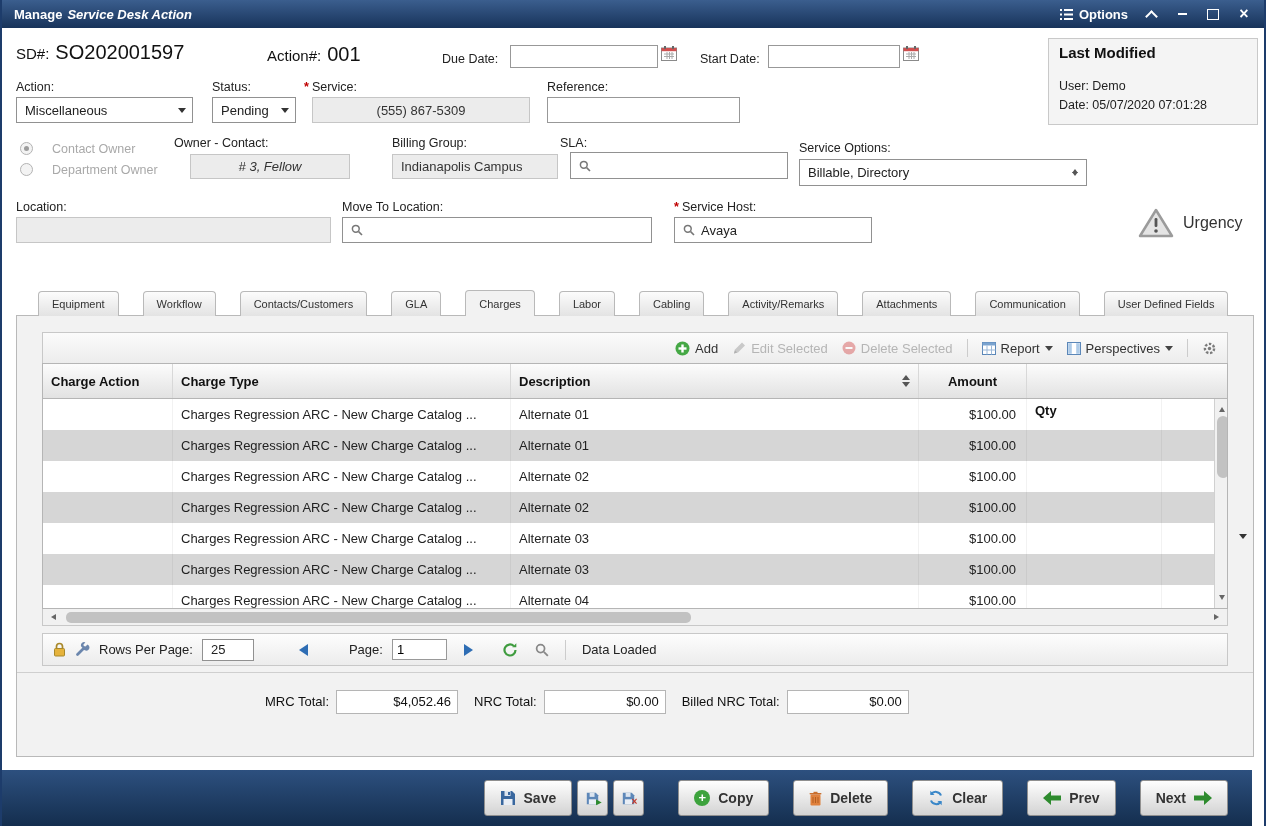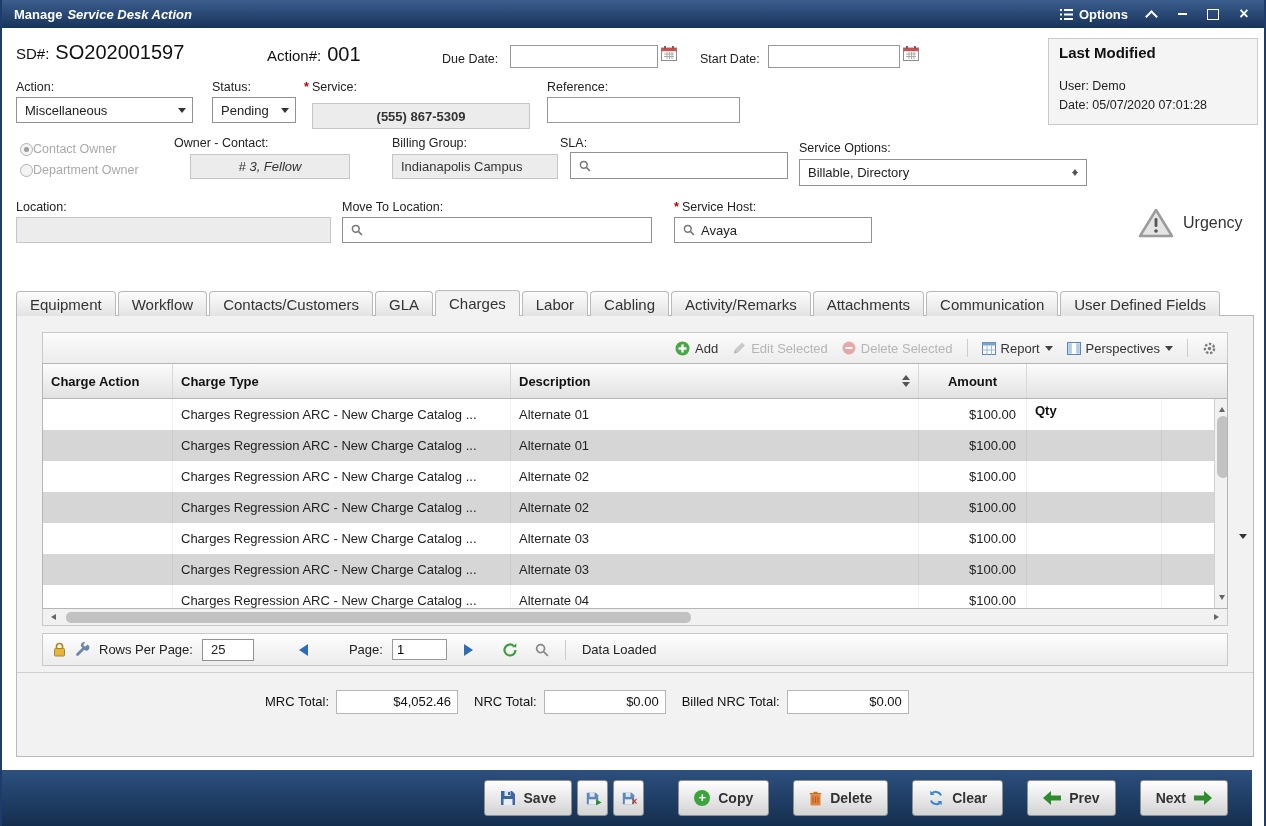--- a/index.html
+++ b/index.html
@@ -50,33 +50,33 @@
          border:3.5px solid transparent; border-top:4.5px solid #555; }
 
   .ro { position:absolute; background:#ececec; border:1px solid #c6c6c6; display:flex; align-items:center;
         font-size:13px; color:#333; padding:0 8px; }
   .ro.center { justify-content:center; }
 
   .search { position:absolute; background:#fff; border:1px solid #919191; display:flex; align-items:center;
             padding:0 8px; gap:6px; font-size:13px; color:#222; cursor:text; }
 
   .radio-group { position:absolute; left:18px; top:114px; display:flex; flex-direction:column; gap:7px; }
-  .radio-row { display:flex; align-items:center; gap:0; font-size:12.5px; color:#a9a9a9; }
+  .radio-row { display:flex; align-items:flex-start; gap:19px; font-size:12.5px; color:#a9a9a9; }
   .rb { width:13px; height:13px; border-radius:50%; border:1px solid #b3b3b3; background:#f3f3f3; position:relative; }
   .rb.on::after { content:""; position:absolute; inset:3px; border-radius:50%; background:#9c9c9c; }
 
   .urgency { position:absolute; left:1136px; top:180px; display:flex; align-items:center; gap:9px;
              font-size:16px; color:#333; }
 
   
   .tabbar { position:absolute; left:14px; top:262px; right:14px; display:flex; gap:2px;
             align-items:flex-end; z-index:2; }
-  .tab { height:25px; display:flex; align-items:center; padding:12px 13px; font-size:15px; color:#333;
+  .tab { height:25px; display:flex; align-items:center; padding:12px 13px; font-size:11px; color:#333;
          background:linear-gradient(#fcfcfc,#e3e3e3); border:1px solid #b9b9b9; border-bottom:none;
-         border-radius:4px 4px 0 0; cursor:pointer; white-space:nowrap; }
+         border-radius:4px 4px 0 0; cursor:pointer; white-space:nowrap;margin-left:22px; }
   .tab.active { background:#f2f2f2; height:26px; position:relative; z-index:4; box-shadow:0 2px 0 #f2f2f2; }
 
   .panel { position:absolute; left:14px; top:287px; width:1238px; height:442px;
            background:#f2f2f2; border:1px solid #b9b9b9; }
   .gridwrap { margin:16px 25px 0; }
 
   .toolbar { height:31px; background:linear-gradient(#fbfbfb,#ececec); border:1px solid #c8c8c8;
              border-bottom:none; display:flex; align-items:center; justify-content:flex-end; gap:14px;
              padding:8px 10px; font-size:13px; }
   .tbtn { display:flex; align-items:center; gap:5px; color:#333; cursor:pointer; white-space:nowrap; }
@@ -242,21 +242,21 @@
 
     <span class="field-label" style="left:14px;top:52px;">Action:</span>
     <div class="sel caret" style="left:14px;top:69px;width:177px;height:26px;">
       <span>Miscellaneous</span>
     </div>
     <span class="field-label" style="left:210px;top:52px;">Status:</span>
     <div class="sel caret" style="left:210px;top:69px;width:84px;height:26px;">
       <span>Pending</span>
     </div>
     <span class="field-label" style="left:302px;top:52px;"><span class="req-star">*</span><span>Service:</span></span>
-    <div class="ro center" style="left:310px;top:75px;width:218px;height:26px;font-weight:bold;">
+    <div class="ro center" style="left:310px;top:69px;width:218px;height:26px;">
       <span>(555) 867-5309</span>
     </div>
     <span class="field-label" style="left:545px;top:52px;">Reference:</span>
     <input class="ti" style="left: 545px; top: 69px; width: 193px; height: 26px;" value="">
 
     <div class="radio-group">
       <div class="radio-row">
         <span class="rb on"></span>
         <span>Contact Owner</span>
       </div>

